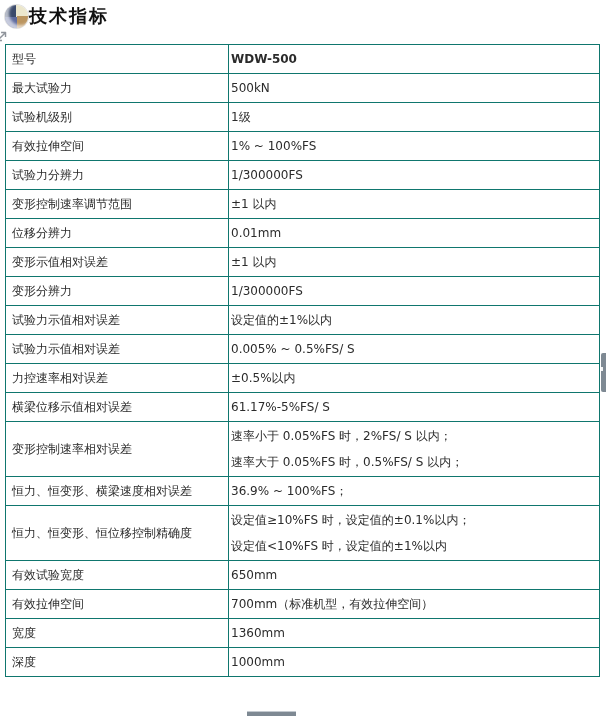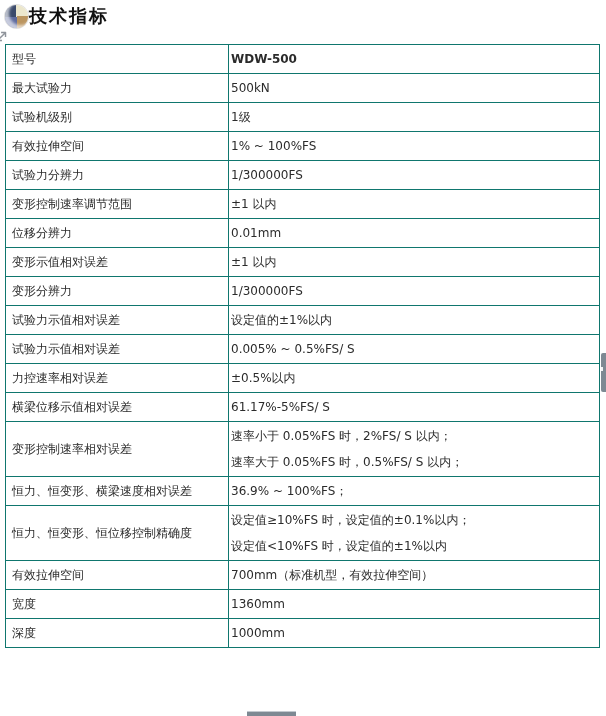--- a/index.html
+++ b/index.html
@@ -158,20 +158,26 @@
         </td>
       </tr>
       <tr>
         <td>恒力、恒变形、恒位移控制精确度</td>
         <td class="val">
           <div class="val-line">设定值≥10%FS 时，设定值的±0.1%以内；</div>
           <div class="val-line">设定值&lt;10%FS 时，设定值的±1%以内</div>
         </td>
       </tr>
       <tr>
+        <td>有效试验宽度</td>
+        <td class="val">
+          <div class="val-line">650mm</div>
+        </td>
+      </tr>
+      <tr>
         <td>有效拉伸空间</td>
         <td class="val">
           <div class="val-line">700mm（标准机型，有效拉伸空间）</div>
         </td>
       </tr>
       <tr>
         <td>宽度</td>
         <td class="val">
           <div class="val-line">1360mm</div>
         </td>

